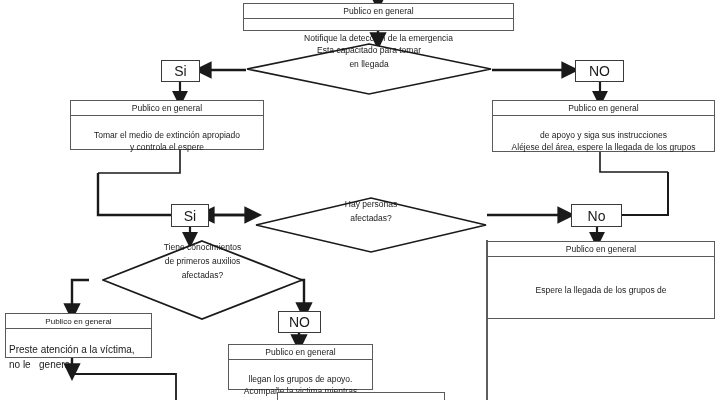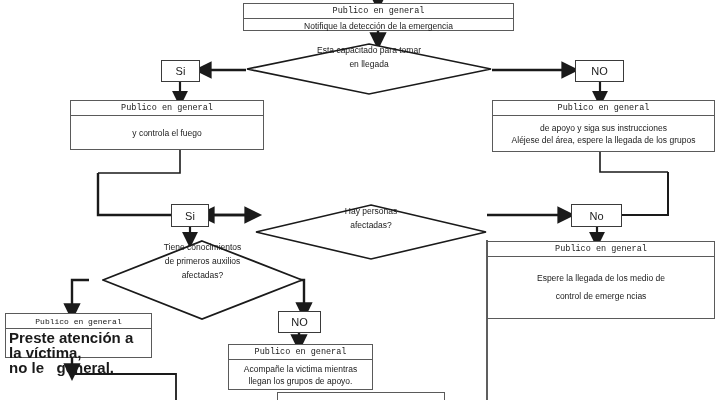--- a/index.html
+++ b/index.html
@@ -27,45 +27,45 @@
     flex-direction: column;
   }
   .proc .hdr {
     box-sizing: border-box;
     border-bottom: 1px solid #5a5a5a;
     text-align: center;
     font-size: 8.5px;
     line-height: 13px;
     padding: 1px 2px 0 2px;
     white-space: nowrap;
-    font-family: Liberation Mono, monospace;
   }
   .proc .bdy {
     flex: 1;
     display: flex;
     align-items: center;
     justify-content: center;
     text-align: center;
     font-size: 8.5px;
     line-height: 12px;
     padding: 1px 4px;
-  }
-  .proc.big .bdy { font-size: 15px; line-height: 15px; font-weight: bold; }
+    margin-top: 12px;
+  }
+  .proc.big .bdy { font-size: 10px; line-height: 15px; }
   .proc.big .hdr { font-size: 8px; }
 
   
   .lbl {
     position: absolute;
     box-sizing: border-box;
     border: 1px solid #3a3a3a;
     background: #ffffff;
     display: flex;
     align-items: center;
     justify-content: center;
-    font-size: 11px;
+    font-size: 14px;
     line-height: 10px;
   }
 
   
   .diamond {
     position: absolute;
   }
   .diamond svg { display: block; }
   .diamond .dtext {
     position: absolute;
@@ -194,36 +194,37 @@
   </div>
 
   <div class="lbl" style="left:575px;top:60px;width:49px;height:22px;">
     <span>NO</span>
   </div>
 
   <div class="proc" style="left:70px;top:100px;width:194px;height:50px;">
     <div class="hdr">Publico en general</div>
     <div class="bdy">
       <div>
-        <div>y controla el fuego</div>
+        <div>Tomar el medio de extinción apropiado</div>
+        <div>y controla el espere</div>
       </div>
     </div>
   </div>
 
   <div class="proc" style="left:492px;top:100px;width:223px;height:52px;">
     <div class="hdr">Publico en general</div>
     <div class="bdy">
       <div>
         <div>de apoyo y siga sus instrucciones</div>
         <div>Aléjese del  área, espere la llegada de los grupos</div>
       </div>
     </div>
   </div>
 
-  <div class="diamond" style="left:255px;top:204px;width:232px;height:56px;">
+  <div class="diamond" style="left:255px;top:197px;width:232px;height:56px;">
     <svg width="232" height="56" viewBox="0 0 232 56">
       <polygon points="116,1 231,28 116,55 1,28" fill="#ffffff" stroke="#1a1a1a" stroke-width="1.6"></polygon>
     </svg>
     <div class="dtext">
       <span>Hay personas</span>
       <span>afectadas?</span>
     </div>
   </div>
 
   <div class="lbl" style="left:171px;top:204px;width:38px;height:23px;">
@@ -231,22 +232,21 @@
   </div>
 
   <div class="lbl" style="left:571px;top:204px;width:51px;height:23px;">
     <span>No</span>
   </div>
 
   <div class="proc" style="left:487px;top:241px;width:228px;height:78px;">
     <div class="hdr">Publico en general</div>
     <div class="bdy" style="align-items:flex-start;padding-top:12px;">
       <div style="line-height:18px;">
-        <div>Espere la llegada de los medio de</div>
-        <div>control de emerge ncias</div>
+        <div>Espere la llegada de los grupos de</div>
       </div>
     </div>
   </div>
 
   <div class="diamond" style="left:102px;top:240px;width:201px;height:80px;">
     <svg width="201" height="80" viewBox="0 0 201 80">
       <polygon points="100,1 200,40 100,79 1,40" fill="#ffffff" stroke="#1a1a1a" stroke-width="1.8"></polygon>
     </svg>
     <div class="dtext">
       <span>Tiene conocimientos</span>
@@ -266,22 +266,22 @@
         <div>Preste atención a la víctima,</div>
         <div style="white-space:pre;">no le   general.</div>
       </div>
     </div>
   </div>
 
   <div class="proc" style="left:228px;top:344px;width:145px;height:46px;">
     <div class="hdr">Publico en general</div>
     <div class="bdy">
       <div>
+        <div>llegan los grupos de apoyo.</div>
         <div>Acompañe la victima mientras</div>
-        <div>llegan los grupos de apoyo.</div>
       </div>
     </div>
   </div>
 
   <div style="position:absolute;left:277px;top:392px;width:168px;height:8px;
               box-sizing:border-box;border:1px solid #5a5a5a;border-bottom:none;
               background:#ffffff;"></div>
 
 </div>
 

